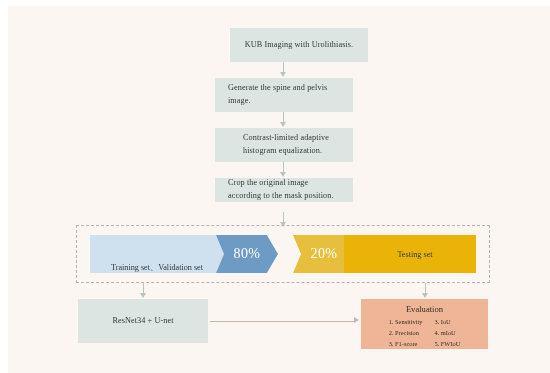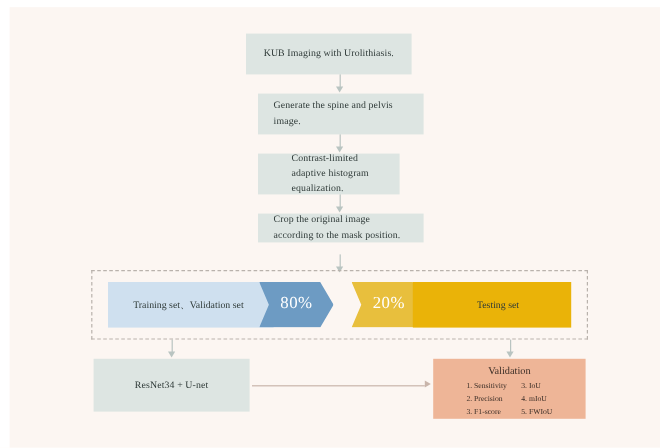--- a/index.html
+++ b/index.html
@@ -84,20 +84,21 @@
     box-sizing: border-box;
     display: flex;
     align-items: center;
     font-size: 8.2px;
     color: #2f3a38;
   }
   #train-band {
     background: #cfe0ef;
     justify-content: center;
     padding-right: 4px;
+    align-items: flex-end;
   }
   #test-band {
     background: #eab308;
     justify-content: center;
     padding-left: 10px;
   }
   .chev {
     display: flex;
     align-items: center;
     justify-content: center;
@@ -133,39 +134,39 @@
     justify-content: center;
   }
   .eval-col { display: flex; flex-direction: column; gap: 1.5px; }
   .eval-item { font-size: 6.4px; line-height: 1.5; white-space: nowrap; }
 </style>
 </head>
 <body>
 
 <div id="canvas">
 
-  <div class="abs pbox center" id="step-0" style="left:197px; top:22px; width:138px; height:34px;">
+  <div class="abs pbox center" id="step-0" style="left:222px; top:22px; width:138px; height:34px;">
     <span>KUB Imaging with Urolithiasis.</span>
   </div>
 
   <div class="abs varrow" style="left:270px; top:56px; height:16px;">
     <div class="stem" style="height:11px;"></div>
     <div class="head" style="top:10px;"></div>
   </div>
 
   <div class="abs pbox" id="step-1" style="left:207px; top:72px; width:138px; height:34px;">
     <span>Generate the spine and pelvis image.</span>
   </div>
 
   <div class="abs varrow" style="left:270px; top:106px; height:16px;">
     <div class="stem" style="height:11px;"></div>
     <div class="head" style="top:10px;"></div>
   </div>
 
-  <div class="abs pbox" id="step-2" style="left:207px; top:122px; width:118px; height:34px;padding-left:28px;">
+  <div class="abs pbox" id="step-2" style="left:207px; top:122px; width:138px; height:34px;padding-left:28px;">
     <span>Contrast-limited adaptive histogram equalization.</span>
   </div>
 
   <div class="abs varrow" style="left:270px; top:156px; height:16px;">
     <div class="stem" style="height:11px;"></div>
     <div class="head" style="top:10px;"></div>
   </div>
 
   <div class="abs pbox" id="step-3" style="left:207px; top:172px; width:138px; height:24px;">
     <span>Crop the original image according to the mask position.</span>
@@ -208,21 +209,21 @@
   <div class="abs pbox center" id="model-box" style="left:70px; top:293px; width:130px; height:44px;font-family:Liberation Serif, serif;">
     <span>ResNet34 + U-net</span>
   </div>
 
   <div class="abs harrow" style="left:202px; top:310px; width:150px; height:11px;">
     <div class="stem" style="width:144px;"></div>
     <div class="head" style="left:144px;"></div>
   </div>
 
   <div class="abs" id="eval-box" style="left:353px; top:293px; width:127px; height:50px;">
-    <div id="eval-title">Validation</div>
+    <div id="eval-title">Evaluation</div>
     <div class="eval-cols">
       <div class="eval-col">
         <div class="eval-item">1. Sensitivity</div>
         <div class="eval-item">2. Precision</div>
         <div class="eval-item">3. F1-score</div>
       </div>
       <div class="eval-col">
         <div class="eval-item">3. IoU</div>
         <div class="eval-item">4. mIoU</div>
         <div class="eval-item">5. FWIoU</div>

